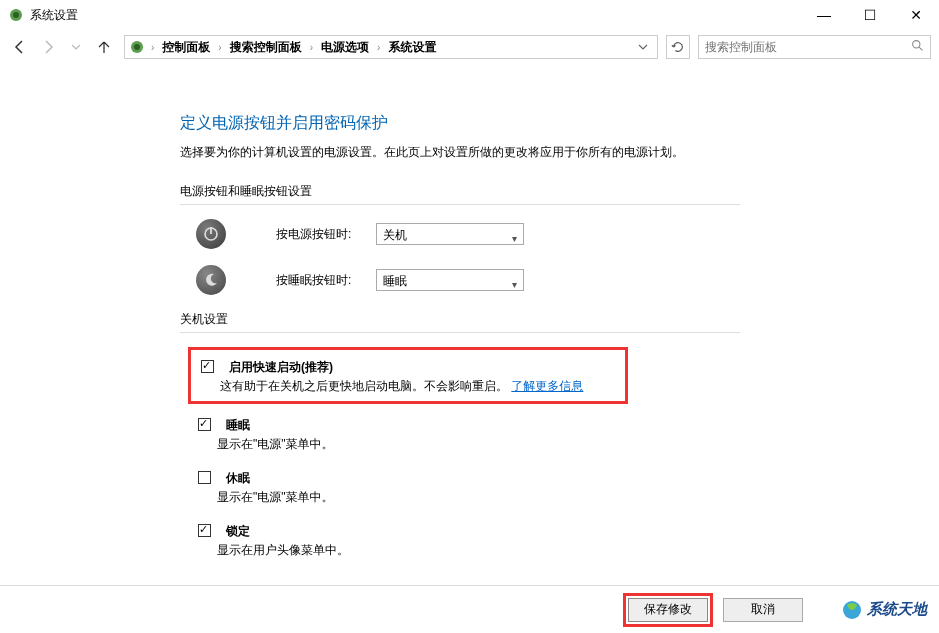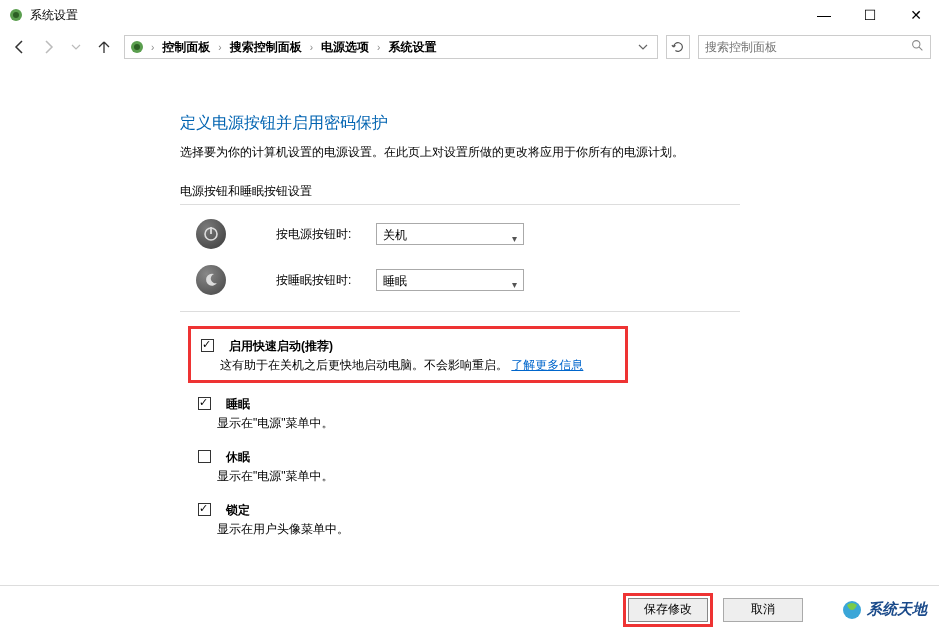--- a/index.html
+++ b/index.html
@@ -286,20 +286,21 @@
           <path d="M12 3 A6 6 0 1 0 15 12 A4.5 4.5 0 0 1 12 3 Z" fill="#ddd"></path>
         </svg>
     </div>
     <div class="btn-label">按睡眠按钮时:</div>
     <div class="select">
       <span>睡眠</span>
       <span class="chev">▾</span>
     </div>
   </div>
 
+  <div class="section-label">关机设置</div>
   <hr class="sep">
 
   <div class="highlight-box">
     <div class="option-row">
       <span class="checkbox checked"></span>
       <span class="option-label">启用快速启动(推荐)</span>
     </div>
     <div class="option-sub">
       <span>这有助于在关机之后更快地启动电脑。不会影响重启。</span>
       <span class="link">了解更多信息</span>

